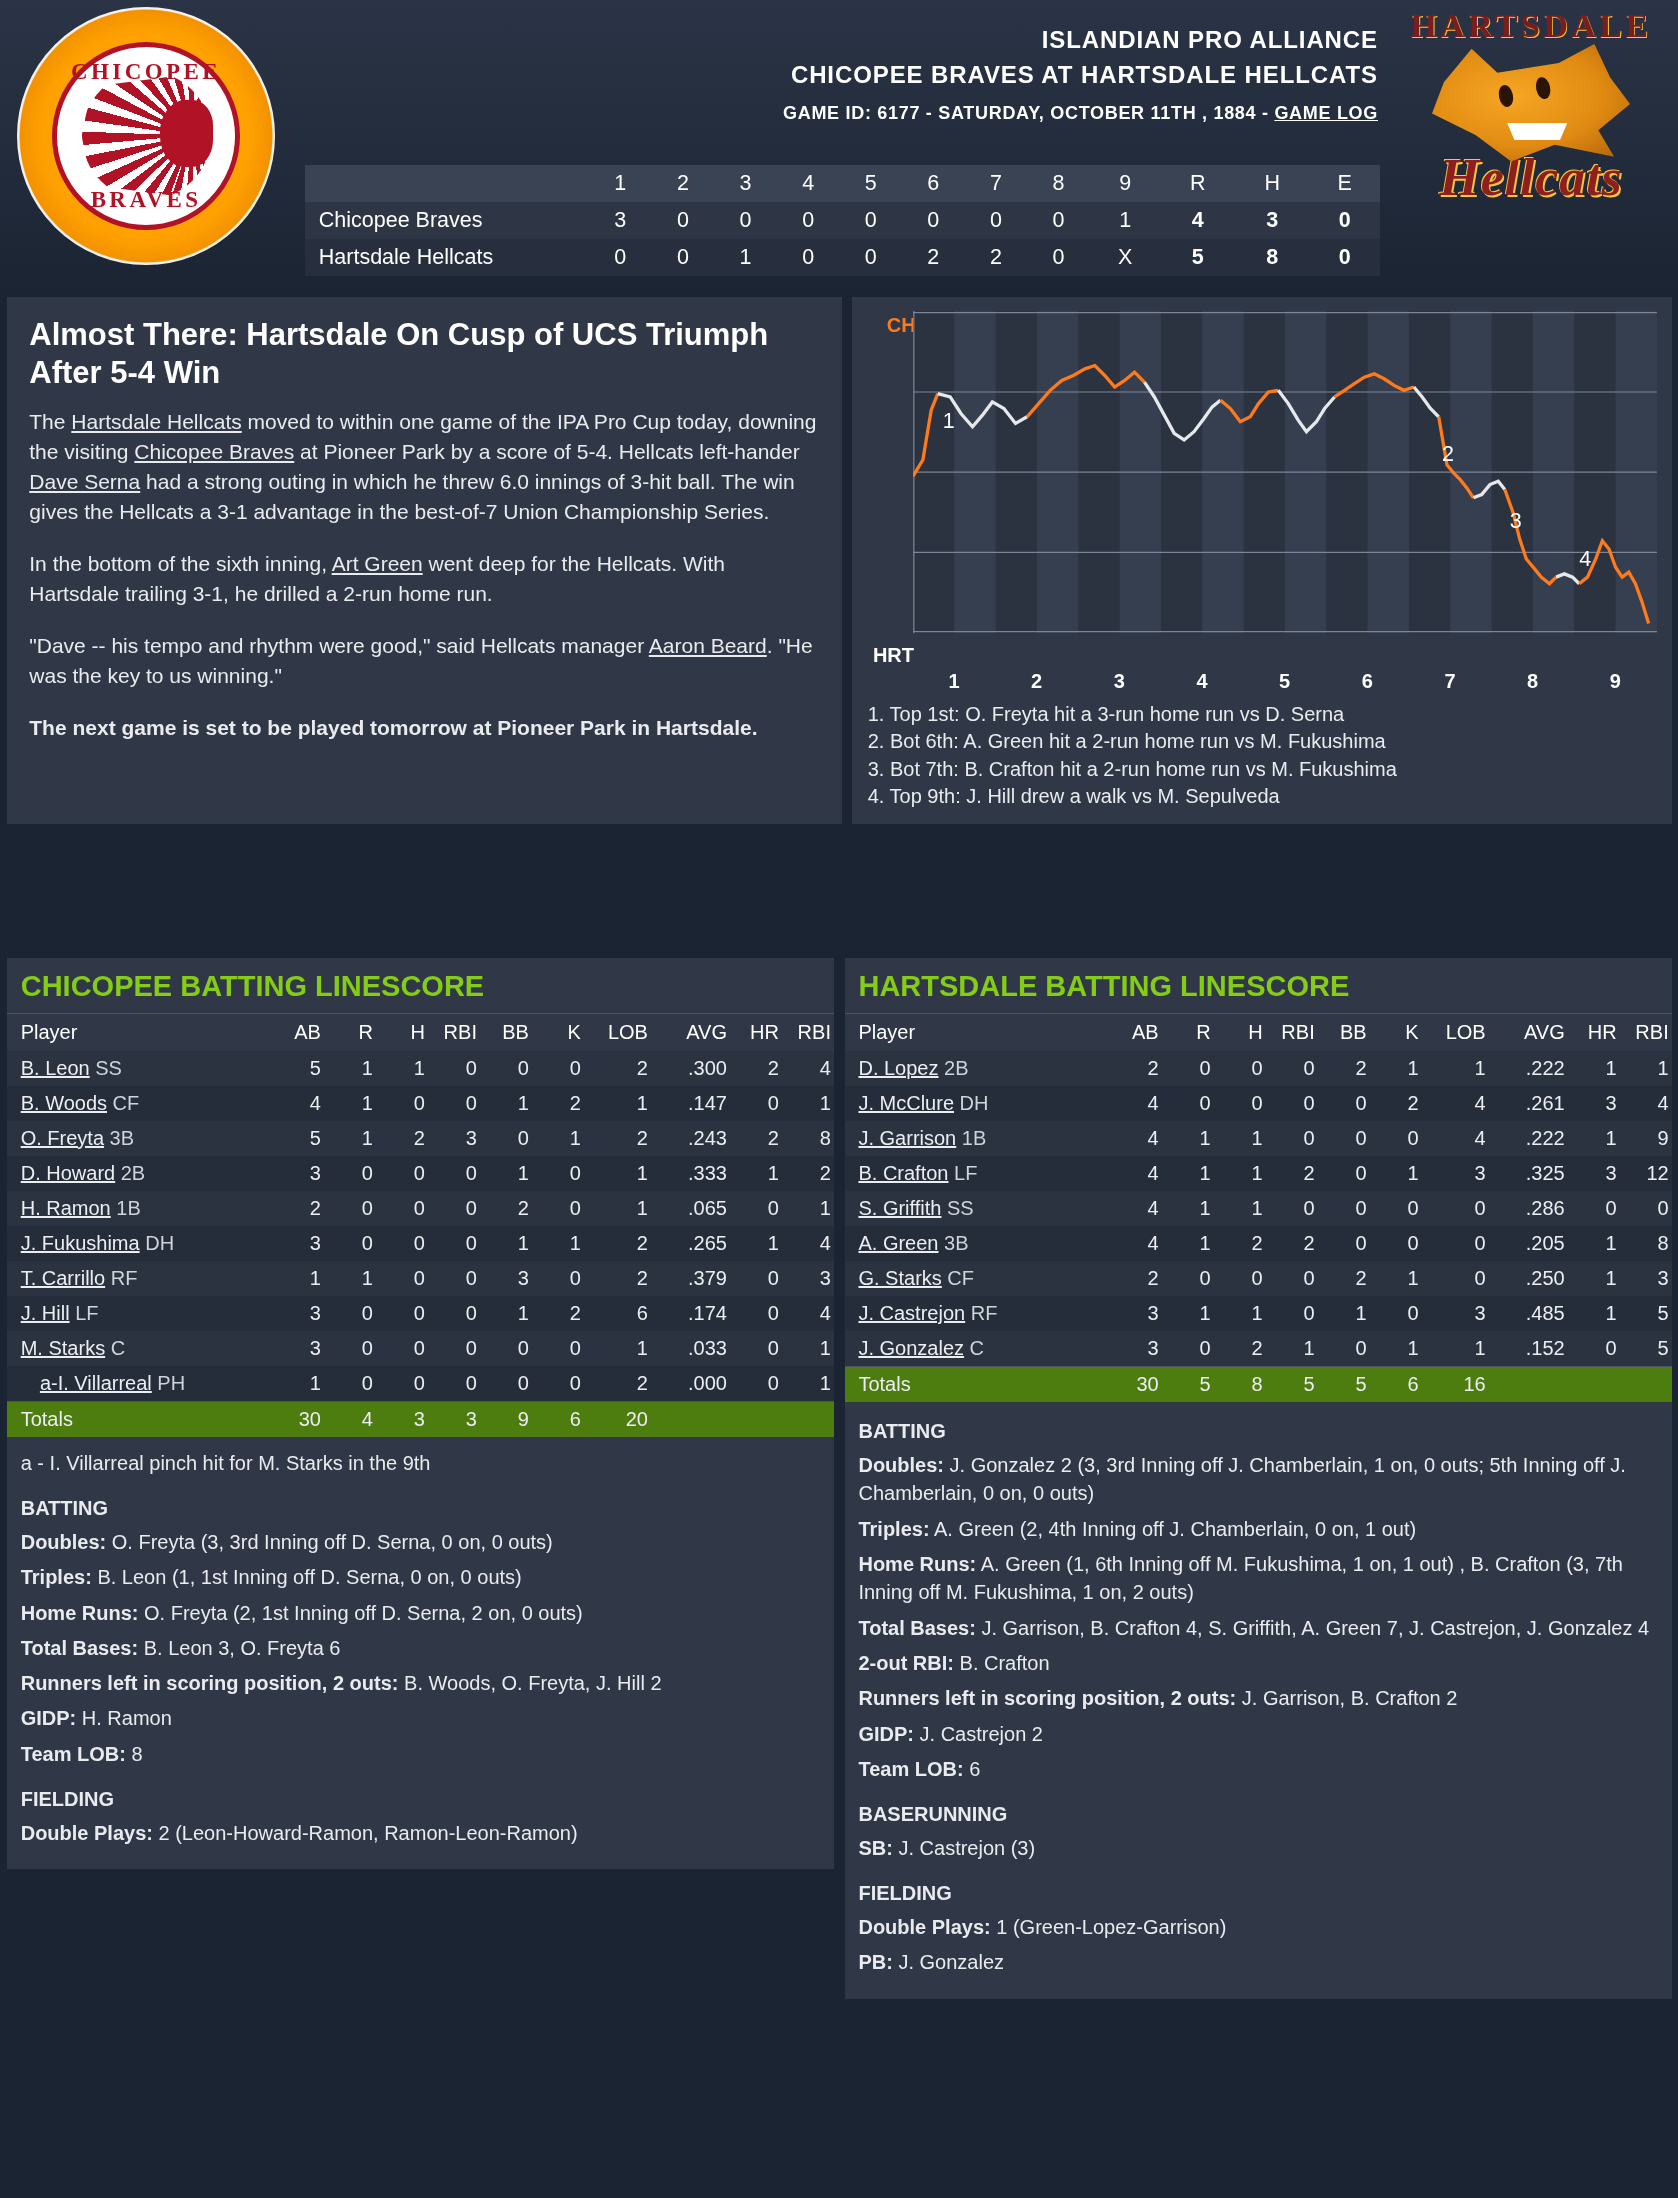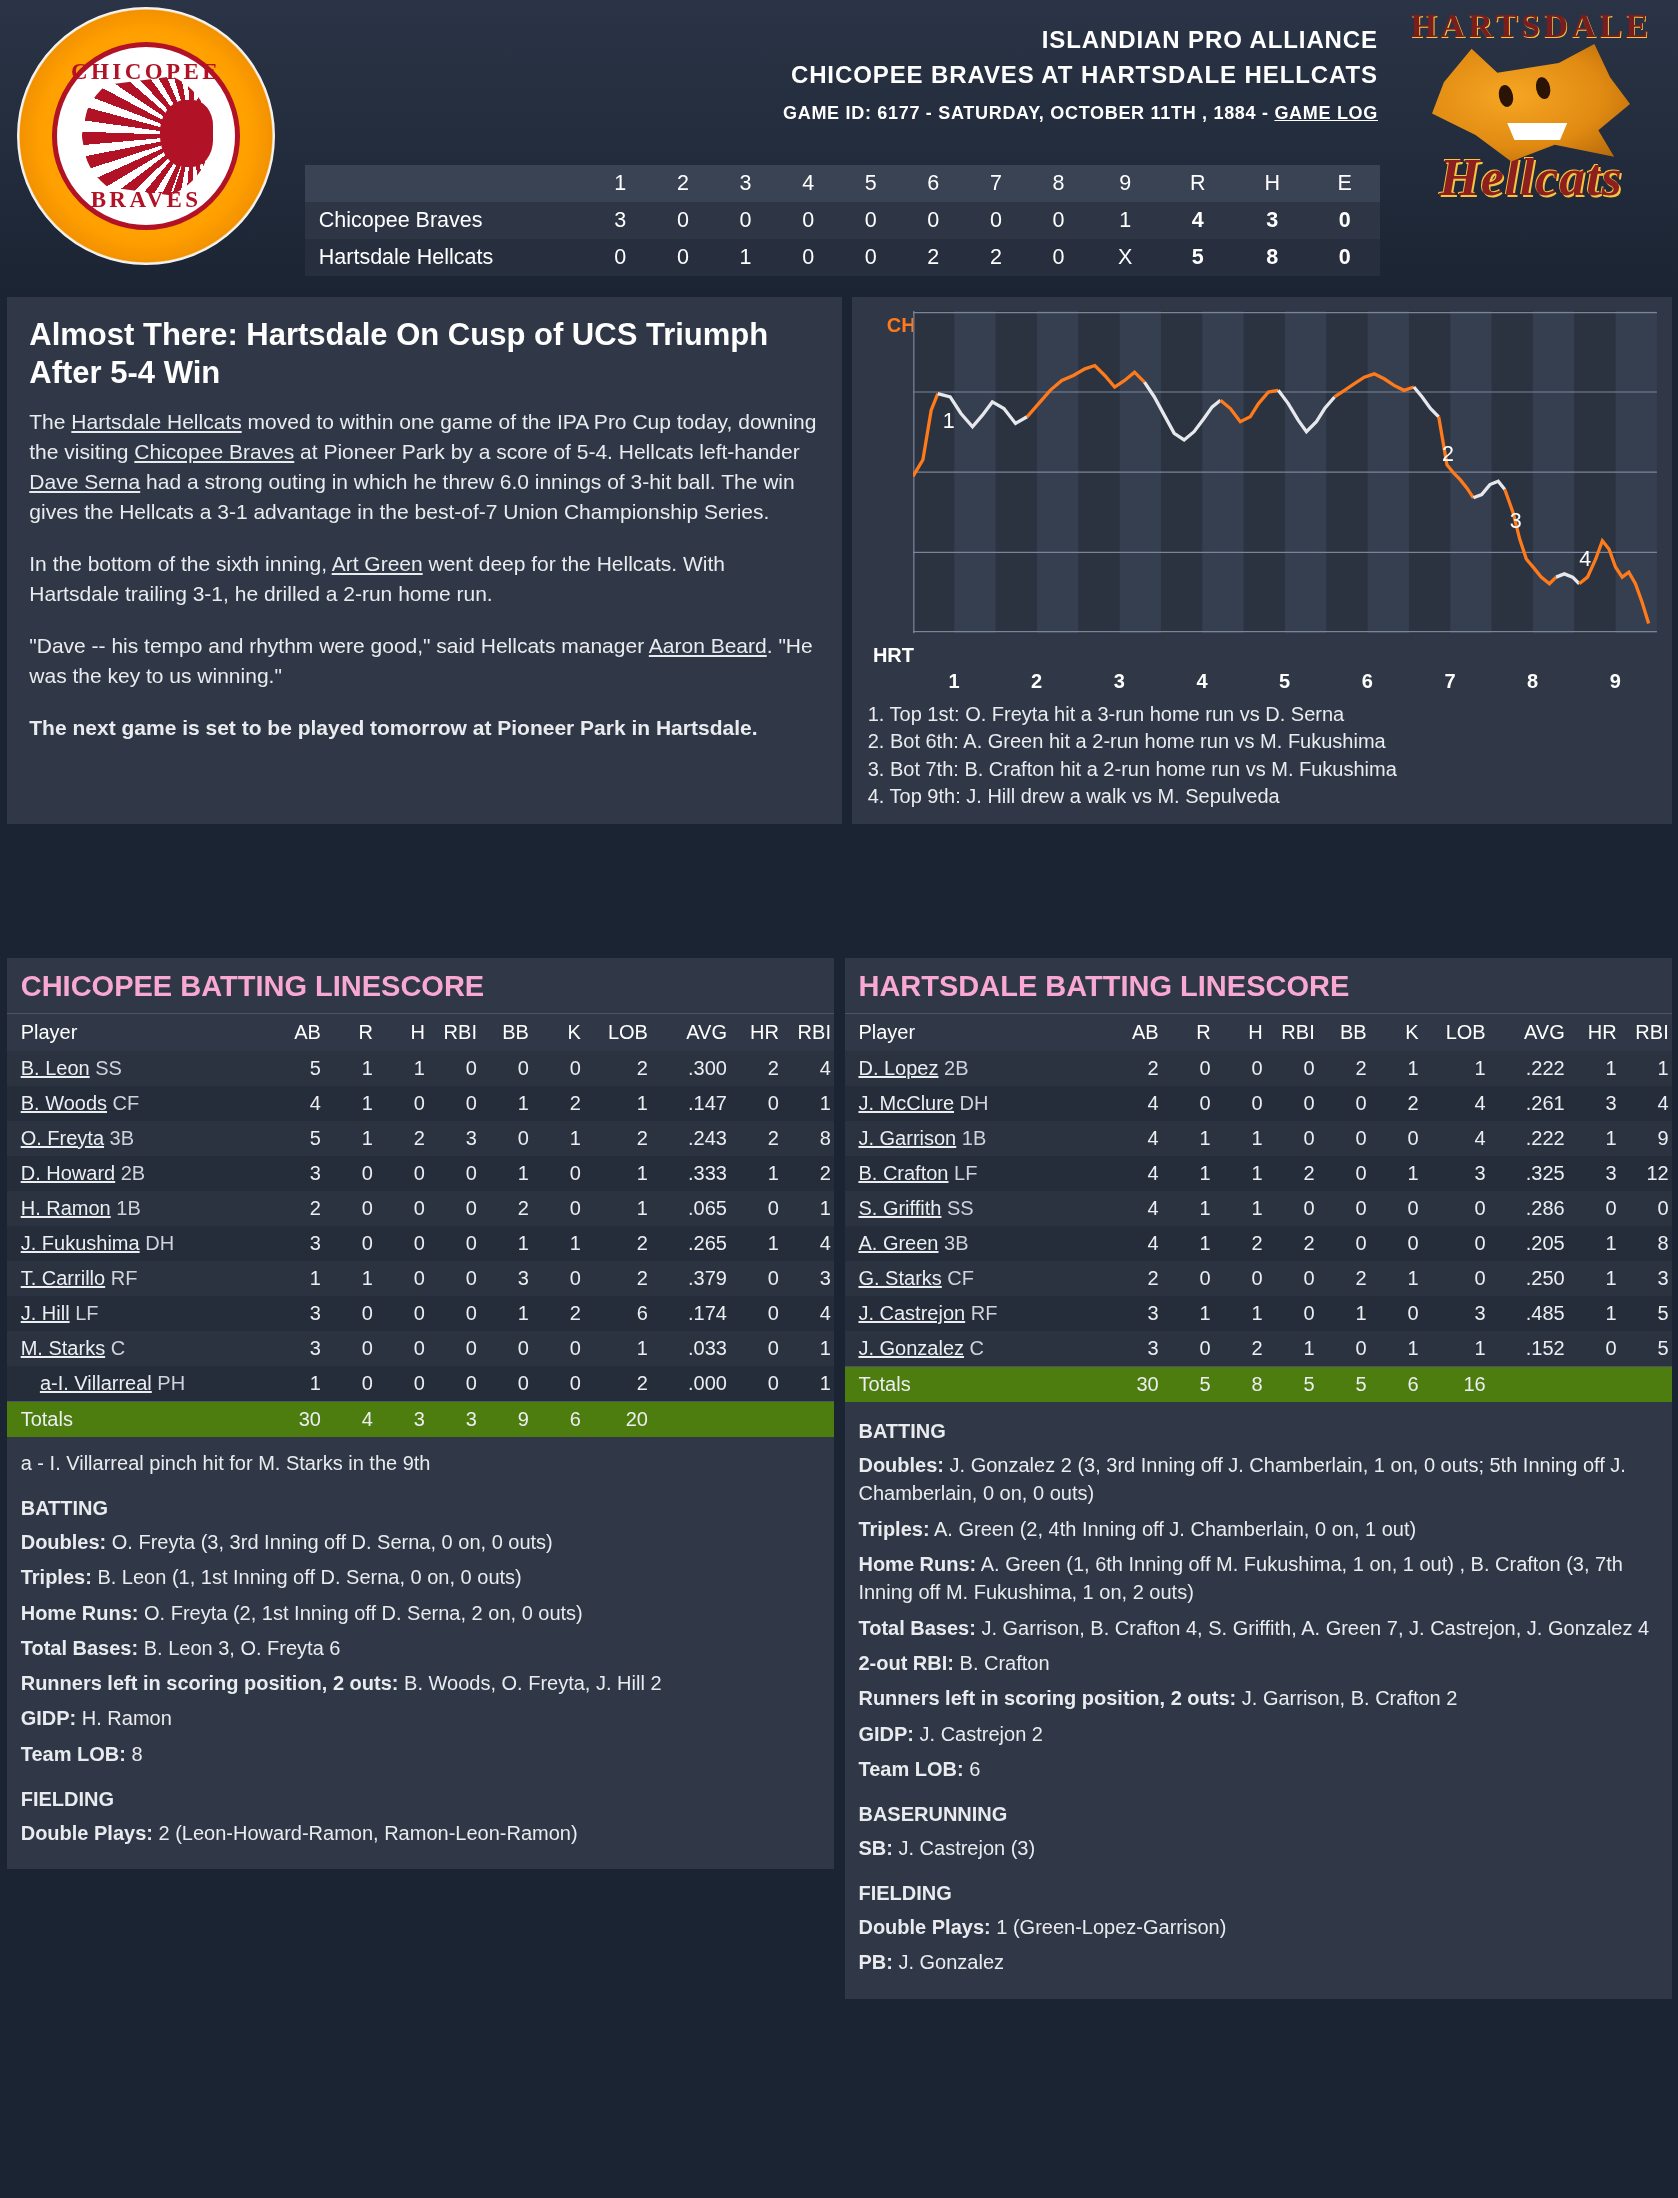--- a/index.html
+++ b/index.html
@@ -202,21 +202,21 @@
   }
 
   
   .boxrow {
     position: absolute; top: 958px; left: 6.9px; right: 6.9px;
     display: flex; gap: 10.3px; align-items: flex-start;
   }
   .boxcol { width: 50%; background: #303847; }
   .boxcol h2 {
     margin: 0; padding: 12px 13.8px 10.3px 13.8px;
-    font-size: 29px; font-weight: bold; color: #f9a8d4;
+    font-size: 29px; font-weight: bold; color: #84cc16;
     border-bottom: 0.9px solid #4a5468;
   }
   table.bat {
     width: 100%; border-collapse: collapse; font-size: 20px;
   }
   table.bat th {
     font-weight: normal; color: #ffffff; padding: 6.9px 3.4px;
     text-align: right; background: #303847;
   }
   table.bat th.p, table.bat td.p { text-align: left; padding-left: 13.8px; }

